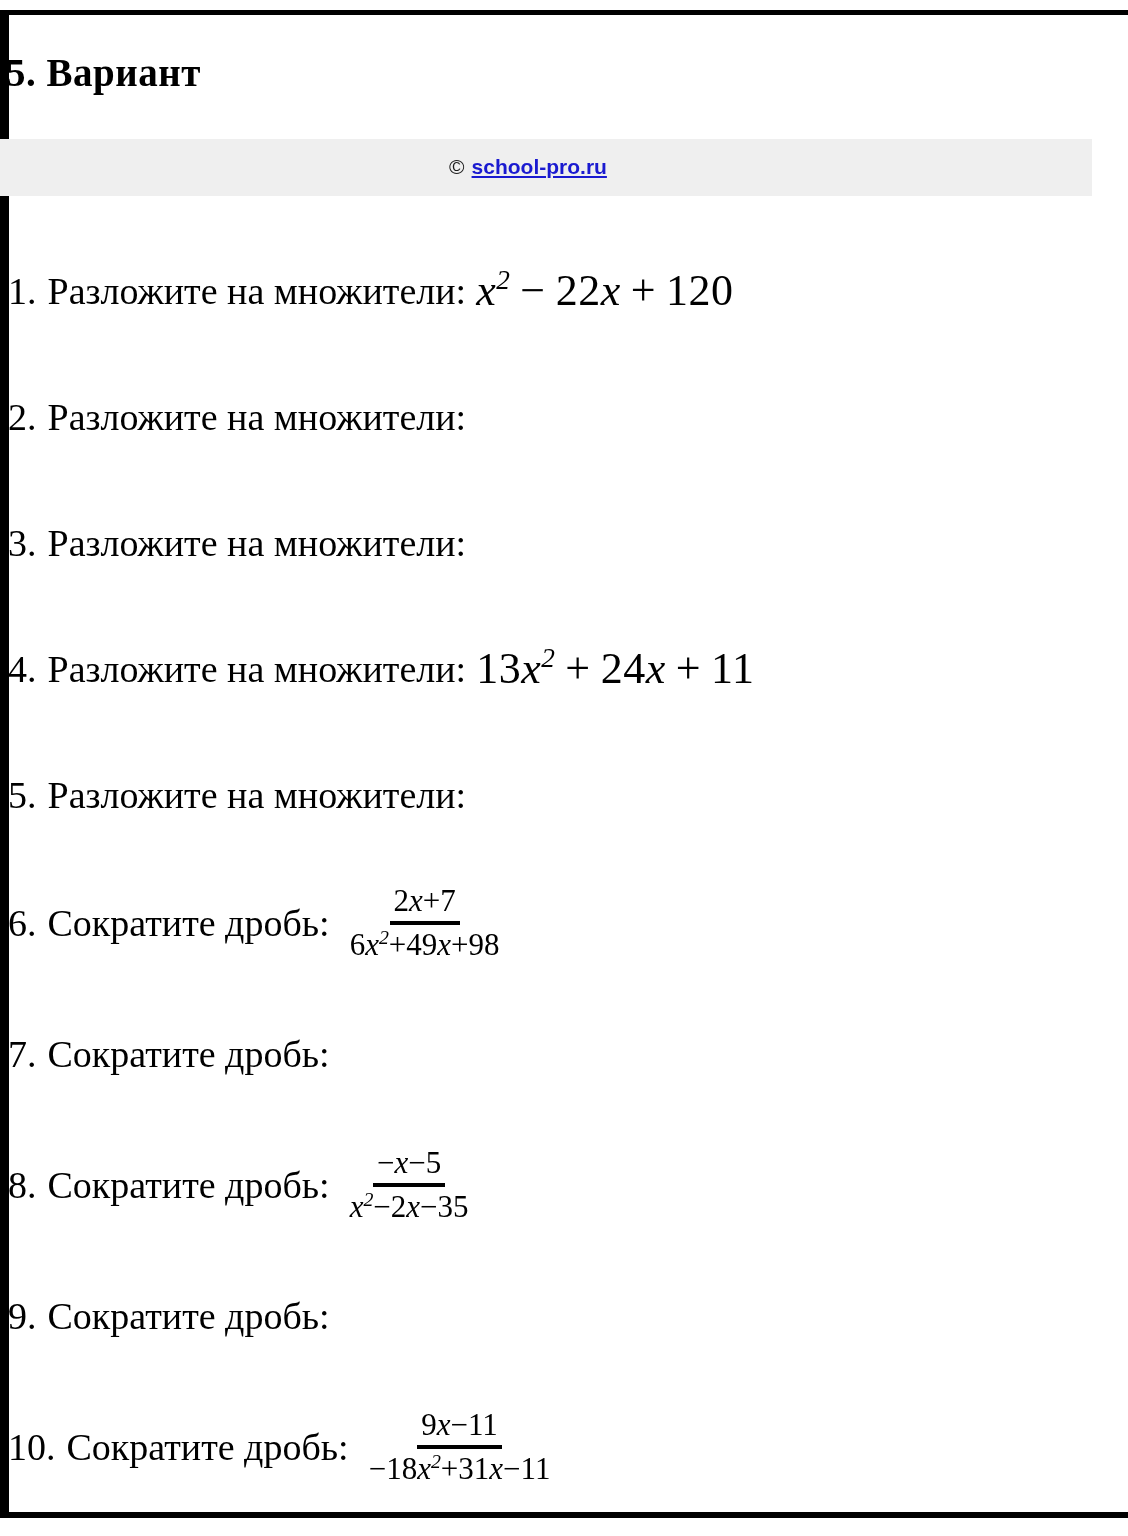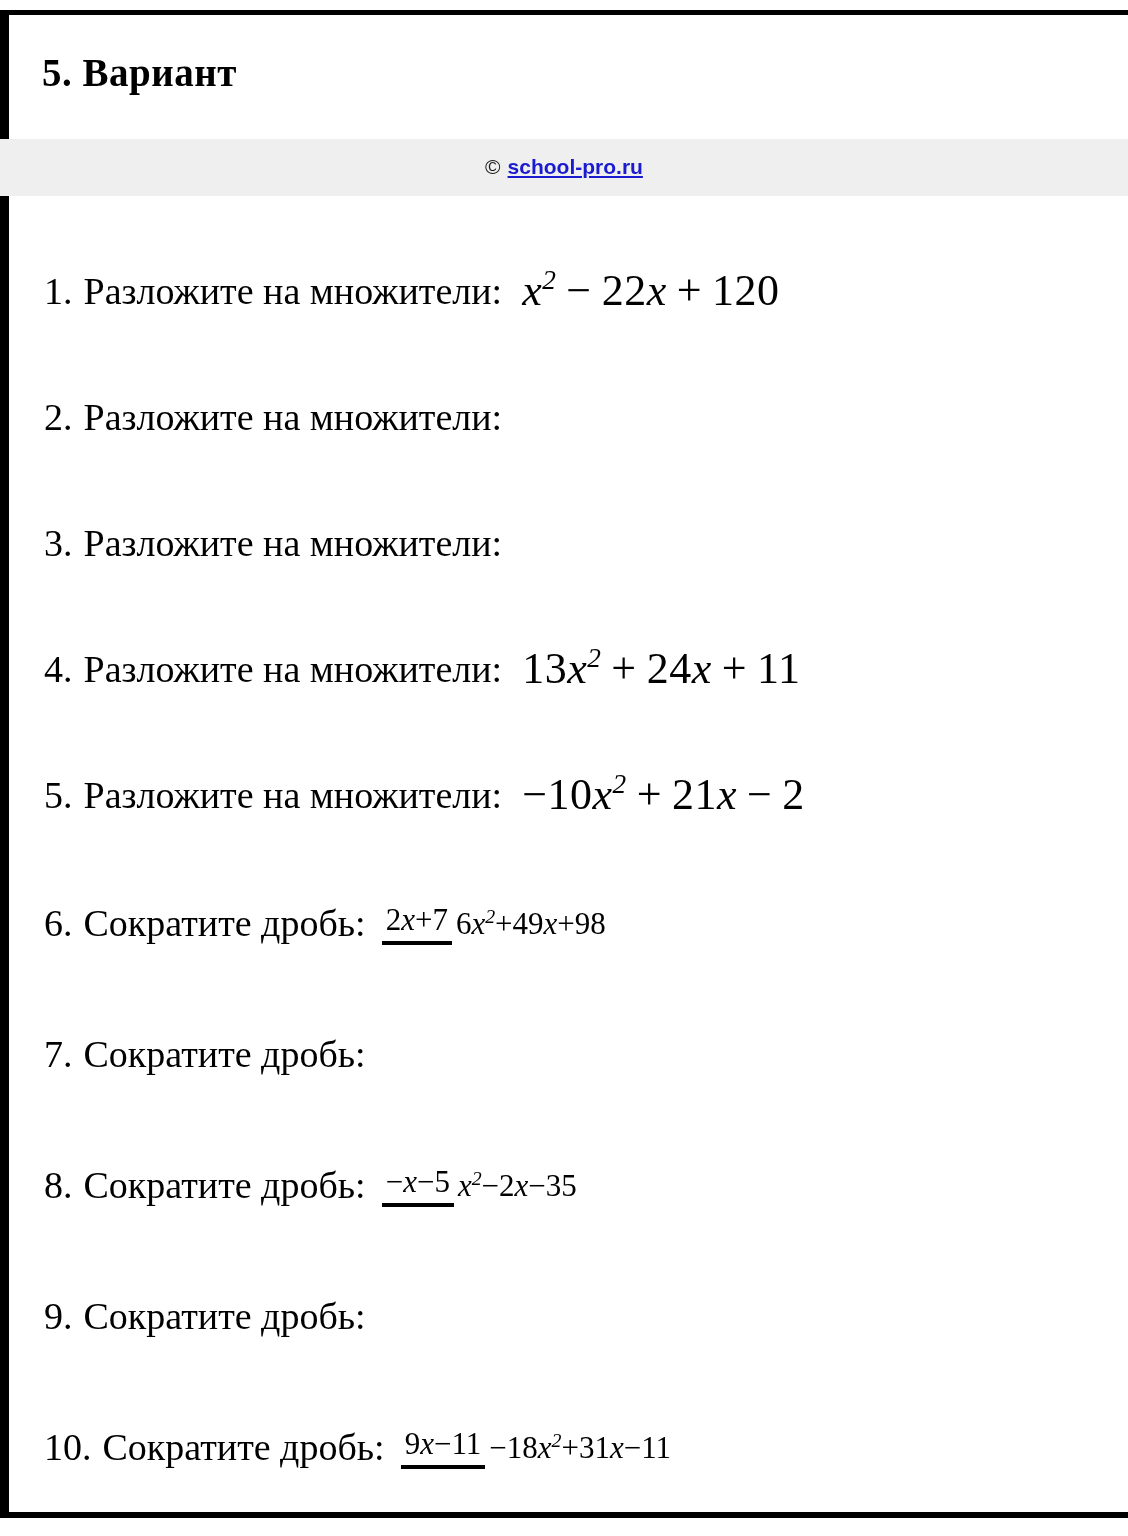--- a/index.html
+++ b/index.html
@@ -31,21 +31,20 @@
     position: absolute;
     left: 0;
     top: 1512px;
     width: 1128px;
     height: 6px;
     background: #000000;
   }
 
   .content {
     position: relative;
-    padding-left: 36px;
     padding-right: 20px;
     padding-top: 30px;
     box-sizing: border-box;
     width: 981px;
   }
 
   
   .page-title {
     font-family: "Liberation Serif", "DejaVu Serif", serif;
     font-weight: bold;
@@ -103,42 +102,42 @@
     white-space: nowrap;
     margin-right: 11px;
   }
   .p-prompt {
     white-space: nowrap;
   }
 
   
   .math-display {
     font-size: 44px;
-    margin-left: 20px;
+    margin-left: 10px;
     white-space: nowrap;
     letter-spacing: 0.5px;
   }
   .math-display .v {
     font-style: italic;
     font-family: "Liberation Serif", "DejaVu Serif", serif;
   }
   .math-display .op {
     margin: 0 10px;
   }
   .math-display sup {
     font-size: 0.62em;
     vertical-align: super;
     line-height: 0;
     font-style: italic;
   }
 
   
   .frac {
     display: inline-flex;
-    flex-direction: row;
+    flex-direction: column;
     align-items: center;
     justify-content: center;
     margin-left: 16px;
     font-size: 31px;
     line-height: 1.12;
     vertical-align: middle;
   }
   .frac .num,
   .frac .den {
     white-space: nowrap;
@@ -194,21 +193,20 @@
         <span class="p-prompt">Разложите на множители:</span>
       </div>
       <div class="problem type-factor">
         <span class="p-num">4.</span>
         <span class="p-prompt">Разложите на множители:</span>
         <span class="math-display">13<span class="v">x</span><sup>2</sup><span class="op">+</span>24<span class="v">x</span><span class="op">+</span>11</span>
       </div>
       <div class="problem type-factor">
         <span class="p-num">5.</span>
         <span class="p-prompt">Разложите на множители:</span>
-        <span class="math-display">−10<span class="v">x</span><sup>2</sup><span class="op">+</span>21<span class="v">x</span><span class="op">−</span>2</span>
       </div>
       <div class="problem type-fraction">
         <span class="p-num">6.</span>
         <span class="p-prompt">Сократите дробь:</span>
         <span class="frac">
           <span class="num">2<span class="v">x</span>+7</span>
           <span class="den">6<span class="v">x</span><sup>2</sup>+49<span class="v">x</span>+98</span>
         </span>
       </div>
       <div class="problem type-fraction">

